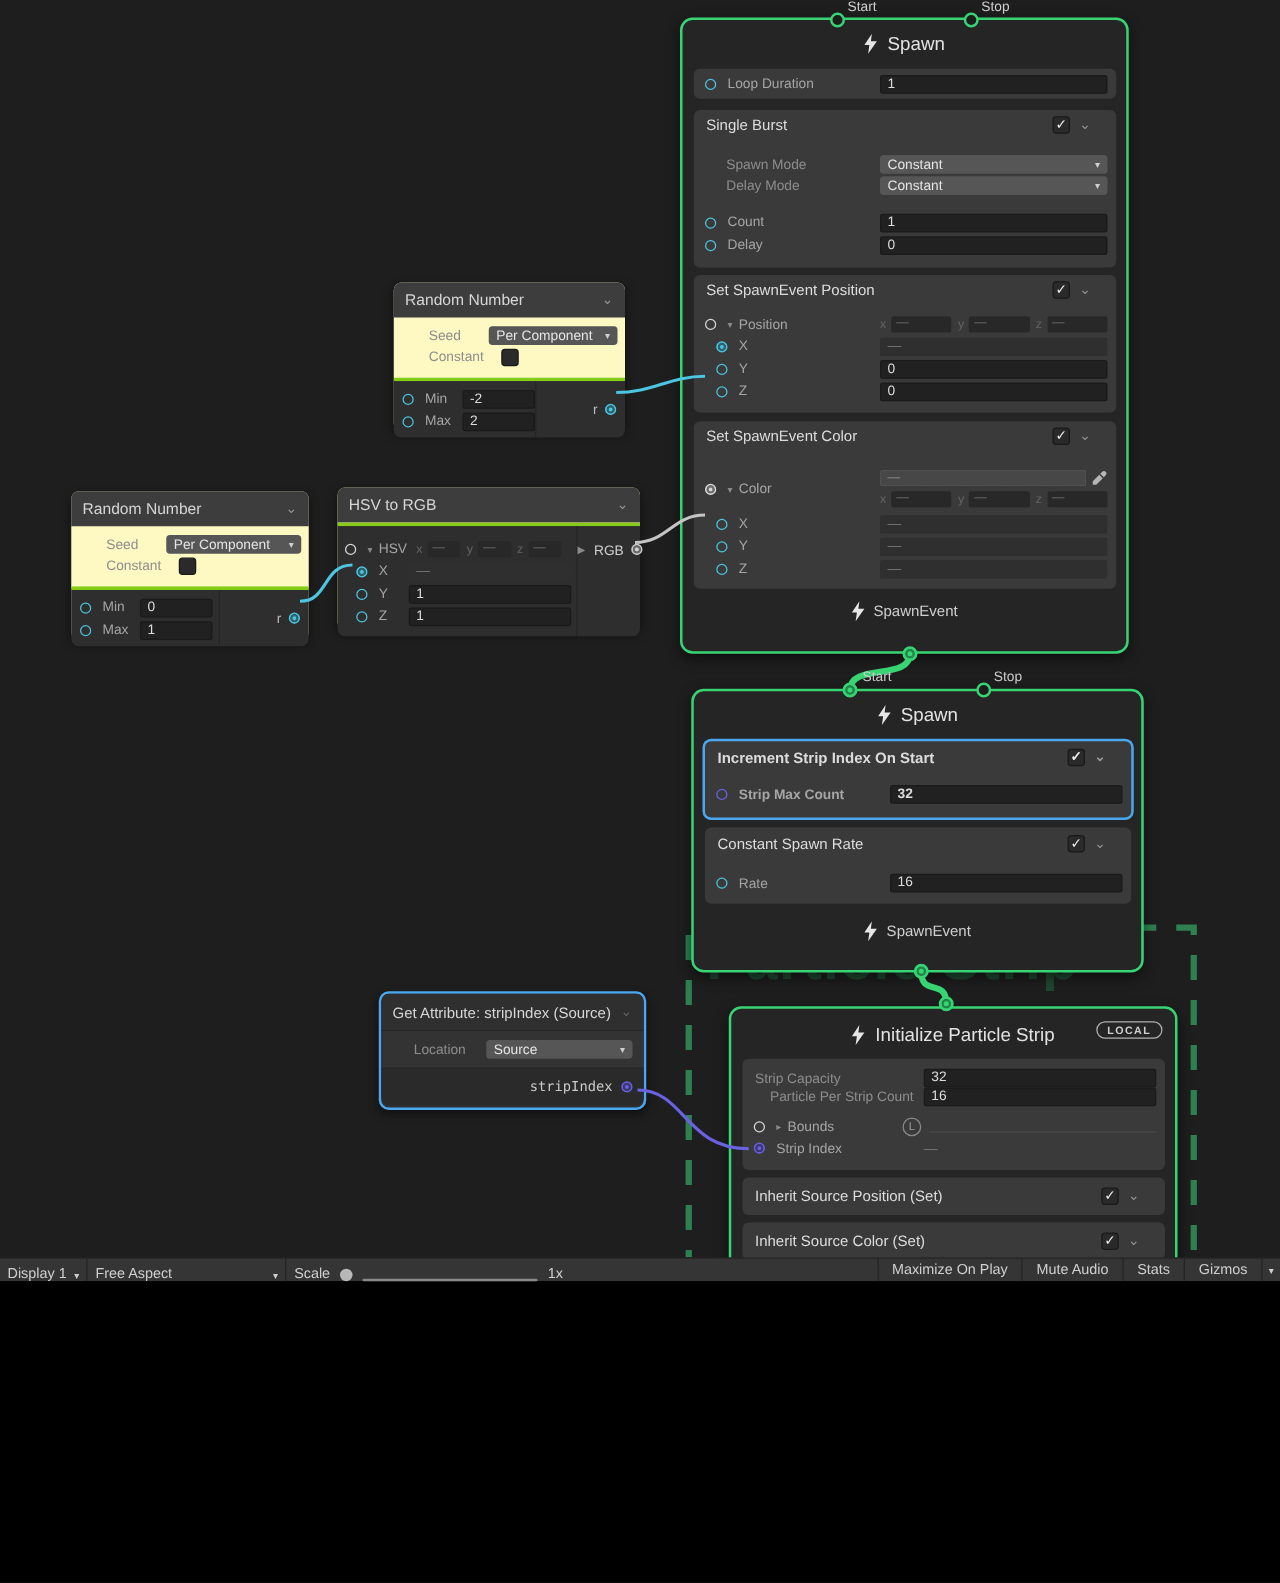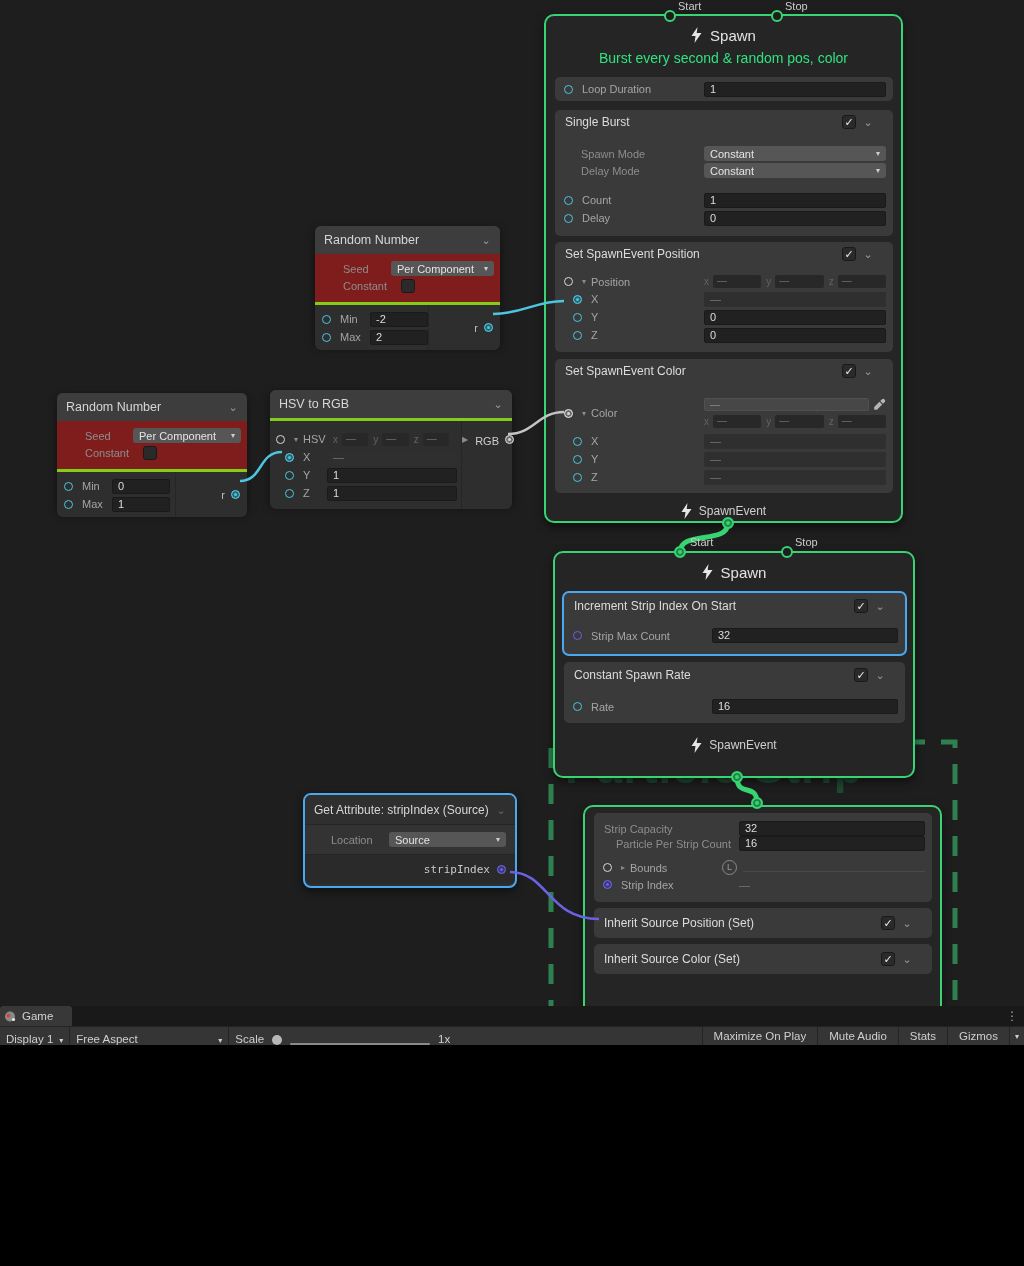--- a/index.html
+++ b/index.html
@@ -49,21 +49,21 @@
   .mini .axis{color:#636363;font-size:10px}
   .mini .mfield{flex:1;height:13px;background:#282828;border-radius:2px;color:#6e6e6e;font-size:10px;
                 line-height:12px;padding-left:4px}
   .tall{height:36px;margin-bottom:2px}
   .stack{flex:none;width:182px;display:flex;flex-direction:column;gap:4px}
   .swatchrow{display:flex;align-items:center;gap:4px}
   .swatch{flex:1;height:13px;background:#474747;border:1px dotted #5a5a5a;border-radius:2px;color:#8d8d8d;
           font-size:10px;line-height:11px;padding-left:5px}
 
   
-  .opnode{position:absolute;background:#7f1d1d;border-radius:6px;box-shadow:0 3px 8px rgba(0,0,0,.5);z-index:2}
+  .opnode{position:absolute;background:#fef9c3;border-radius:6px;box-shadow:0 3px 8px rgba(0,0,0,.5);z-index:2}
   .op-title{height:28px;background:#3d3d3d;border-radius:6px 6px 0 0;display:flex;align-items:center;
             padding:0 9px;color:#d6d6d6;font-size:12.5px;}
   .op-title .chev{margin-left:auto}
   .op-settings{padding:7px 6px 7px 0}
   .srow{display:flex;align-items:center;height:15px;margin:0 0 2px 28px;color:#8d8d8d;font-size:11px}
   .srow .slabel{width:48px}
   .srow .dd{flex:1;width:auto}
   .op-ports{display:flex;border-top:3px solid #84cc16;background:#2e2e2e;border-radius:0 0 6px 6px}
   .op-left{flex:1;padding:4px 0 3px 0}
   .prow{display:flex;align-items:center;height:16px;margin:2px 0 2px 7px;font-size:11px;color:#a5a5a5}
@@ -77,21 +77,21 @@
           background:#1d1d1d;z-index:6}
   .anchor.on{background:var(--green);box-shadow:inset 0 0 0 2px rgba(0,40,20,.45)}
   .flowlabel{position:absolute;color:#cccccc;font-size:11px;z-index:6}
 
   .wires{position:absolute;left:0;top:0;width:1024px;height:1006px;z-index:5;pointer-events:none}
   .groupdash{position:absolute;left:0;top:0;width:1024px;height:1006px;z-index:1;pointer-events:none}
   .grouplabel{position:absolute;left:565px;top:740px;font-size:46px;font-weight:bold;color:#1d6b40;
               opacity:.55;z-index:1;letter-spacing:1px}
 
   
-  .selblock{box-shadow:0 0 0 2px var(--blue);}
+  .selblock{box-shadow:0 0 0 2px var(--blue);font-weight:bold;}
   .selnode{border:2px solid var(--blue)}
 
   .badge{position:absolute;right:10px;top:10px;border:1px solid #b0b0b0;border-radius:9px;padding:1px 8px;
          font-size:8.5px;letter-spacing:1.2px;color:#cfcfcf;font-weight:bold}
   .mono{font-family:"DejaVu Sans Mono",monospace}
   .lcirc{flex:none;width:15px;height:15px;border:1px solid #8a8a8a;border-radius:50%;color:#9a9a9a;
          font-size:9px;line-height:13px;text-align:center;margin-right:6px}
   .ufield{flex:none;width:182px;border-bottom:1px solid #4a4a4a;height:8px}
   .eyedrop{flex:none;width:13px;height:13px}
 
@@ -128,21 +128,20 @@
     <div class="flowlabel" style="left:678px;top:0px">Start</div>
     <div class="flowlabel" style="left:785px;top:0px">Stop</div>
 
     <div class="context" style="left:544px;top:14px;width:359px;height:509px">
       <div class="ctx-title">
         <svg class="bolt" viewBox="0 0 10 16">
             <path d="M6 0 L0 9 H4 L3 16 L10 6 H5.2 Z" fill="#e6e6e6"></path>
           </svg>
         <span>Spawn</span>
       </div>
-      <div class="ctx-sub">Burst every second &amp; random pos, color</div>
 
       <div class="block" style="margin-top:7px;padding:4px 0;">
         <div class="row" style="margin-bottom:0">
           <span class="port"></span>
           <span class="label">Loop Duration</span>
           <span class="field">1</span>
         </div>
       </div>
 
       <div class="block" style="margin-top:9px;padding-bottom:8px">
@@ -466,20 +465,26 @@
         </span>
       </div>
       <div style="height:30px;display:flex;align-items:center;justify-content:flex-end;gap:7px;padding-right:9px;background:#2a2a2a;border-top:1px solid #262626;border-radius:0 0 6px 6px">
         <span class="mono" style="color:#c9c9c9;font-size:11px">stripIndex</span>
         <span class="port purple filled" style="margin-right:0"></span>
       </div>
     </div>
 
     <div class="context" style="left:583px;top:805px;width:359px;height:205px;border-radius:10px 10px 0 0">
       <div class="badge">LOCAL</div>
+      <div class="ctx-title" style="margin-top:8px">
+        <svg class="bolt" viewBox="0 0 10 16">
+            <path d="M6 0 L0 9 H4 L3 16 L10 6 H5.2 Z" fill="#e6e6e6"></path>
+          </svg>
+        <span>Initialize Particle Strip</span>
+      </div>
 
       <div class="block" style="margin-top:6px;padding:8px 0">
         <div class="row setting" style="padding-left:10px;height:15px;margin-bottom:0">
           <span class="label">Strip Capacity</span>
           <span class="field" style="width:186px">32</span>
         </div>
         <div class="row setting" style="padding-left:22px;height:15px;margin-bottom:0">
           <span class="label">Particle Per Strip Count</span>
           <span class="field" style="width:186px">16</span>
         </div>
@@ -527,31 +532,20 @@
     <div class="anchor" style="left:664px;top:10px"></div>
     <div class="anchor" style="left:771px;top:10px"></div>
     <div class="anchor on" style="left:722px;top:517px"></div>
     <div class="anchor on" style="left:674px;top:546px"></div>
     <div class="anchor" style="left:781px;top:546px"></div>
     <div class="anchor on" style="left:731px;top:771px"></div>
     <div class="anchor on" style="left:751px;top:797px"></div>
   </div>
 
   <div class="game-panel">
-    <div class="tabstrip">
-      <div class="tab">
-        <svg width="13" height="13" viewBox="0 0 13 13">
-          <circle cx="6" cy="6.5" r="5" fill="#8a8a8a"></circle>
-          <circle cx="4.5" cy="5.5" r="2" fill="#c94b3f"></circle>
-          <circle cx="9.5" cy="9.5" r="1.6" fill="#e8e8e8"></circle>
-        </svg>
-        <span>Game</span>
-      </div>
-      <div class="tabmenu">⋮</div>
-    </div>
     <div class="toolbar">
       <div class="tctl">
         <span>Display 1</span>
         <span class="tarrow">▾</span>
       </div>
       <div class="tsep"></div>
       <div class="tctl" style="width:158px;justify-content:space-between">
         <span>Free Aspect</span>
         <span class="tarrow">▾</span>
       </div>

